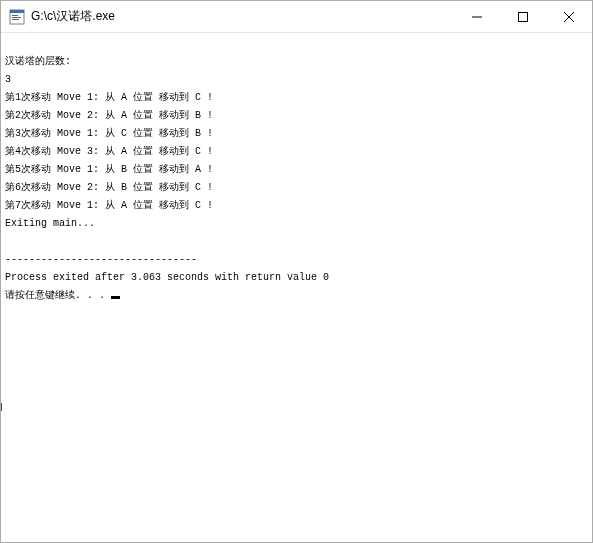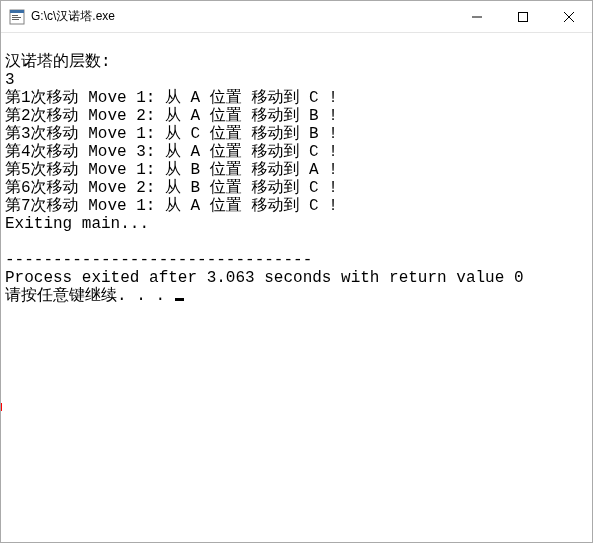--- a/index.html
+++ b/index.html
@@ -61,21 +61,21 @@
     }
     .win-btn svg { pointer-events:none; }
     .client-area {
       flex: 1;
       background: #ffffff;
       position: relative;
       overflow: hidden;
     }
     .console {
       font-family: "NSimSun","SimSun","Courier New",monospace;
-      font-size: 16px;
+      font-size: 10px;
       line-height: 18px;
       white-space: pre;
       color: #000000;
       padding: 2px 4px 4px 4px;
     }
     .left-red {
       position: absolute;
       left: 0;
       top: 370px;
       width: 1px;

